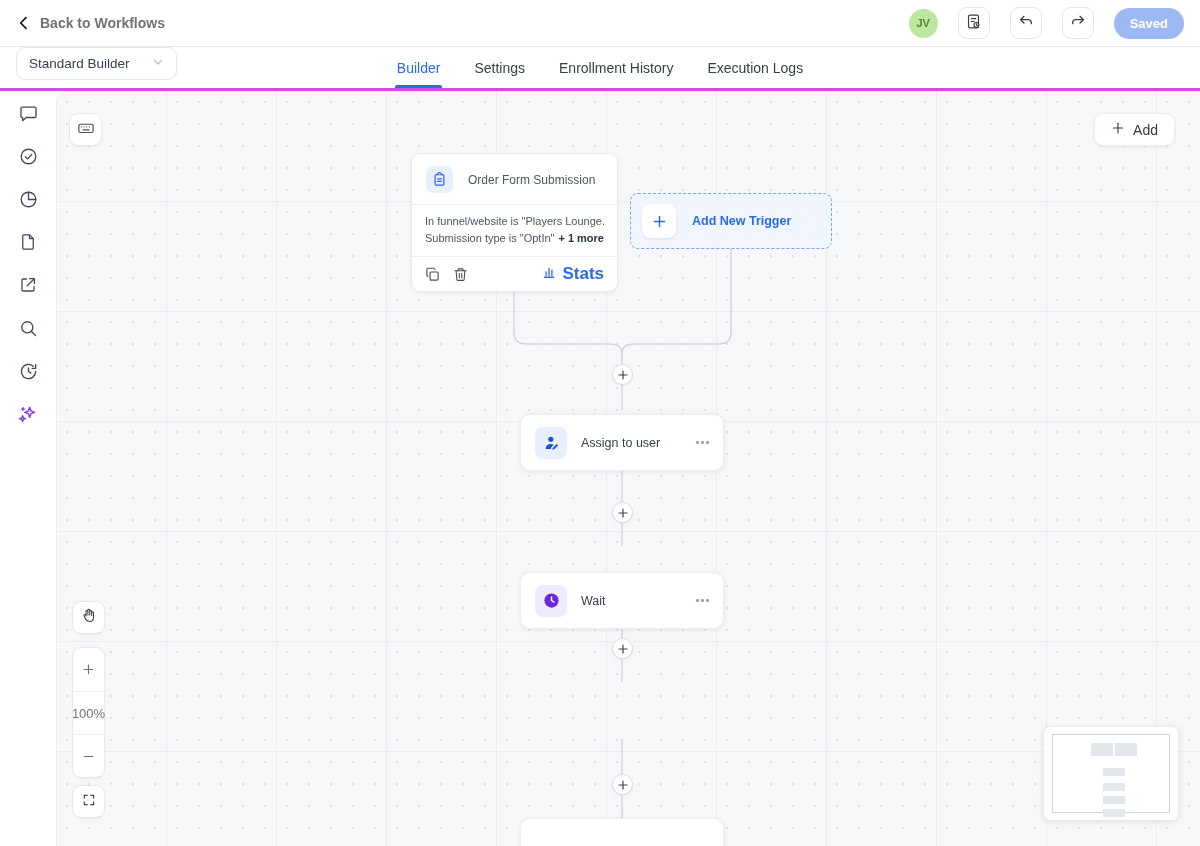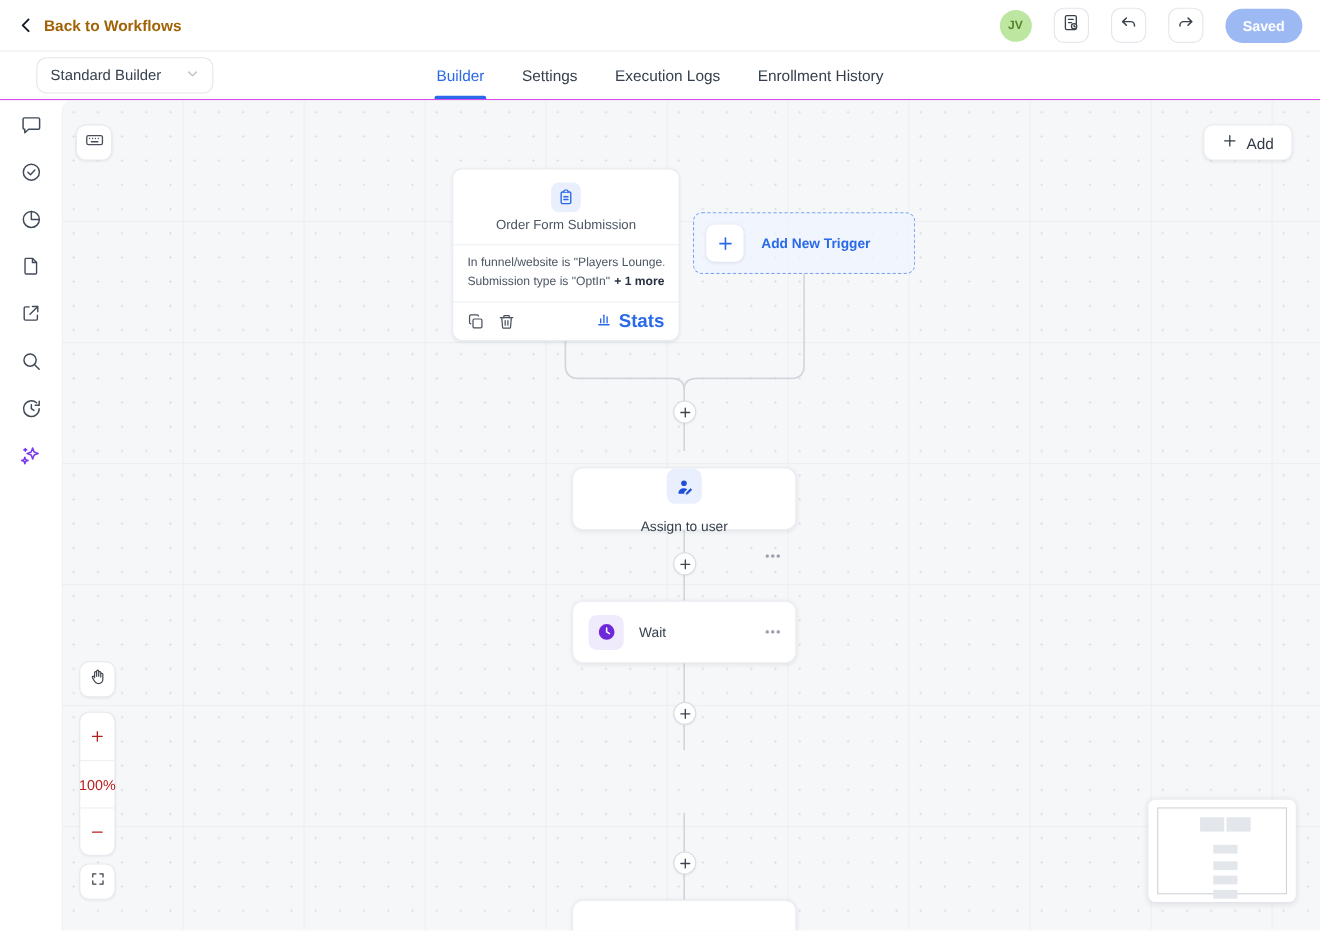--- a/index.html
+++ b/index.html
@@ -3,31 +3,31 @@
 <meta charset="utf-8">
 <style>
   * { margin:0; padding:0; box-sizing:border-box; }
   html,body { width:1200px; height:846px; overflow:hidden; }
   body { font-family:"Liberation Sans", sans-serif; background:#fff; color:#111827; }
 
   
   .topbar { height:47px; display:flex; align-items:center; background:#fff; border-bottom:1px solid #e7e9ee; position:relative; padding:0 16px; }
   .back-group { display:flex; align-items:center; gap:8px; cursor:pointer; }
   .back-group svg { display:block; }
-  .back-label { font-size:14px; font-weight:700; color:#a16207; }
+  .back-label { font-size:14px; font-weight:700; color:#737373; }
   .title-wrap { position:absolute; left:0; right:0; display:flex; justify-content:center; align-items:center; gap:10px; pointer-events:none; }
   .page-title { font-size:15px; color:#101828; }
   .title-wrap .edit-ic { pointer-events:auto; cursor:pointer; }
   .topbar-right { margin-left:auto; display:flex; align-items:center; gap:20px; }
   .avatar { width:29px; height:29px; border-radius:50%; background:#bde7a1; color:#55842d; font-size:11px; font-weight:700; display:flex; align-items:center; justify-content:center; }
   .icon-btn { width:32px; height:32px; border:1px solid #e3e6ea; border-radius:9px; background:#fff; display:flex; align-items:center; justify-content:center; cursor:pointer; color:#39404c; }
   .saved-btn { height:31px; padding:0 16px; border:none; border-radius:16px; background:#9cb9f4; color:#fff; font-size:13px; font-weight:600; cursor:default; }
 
   
-  .tabbar { height:44px; display:flex; align-items:center; background:#fff; border-bottom:1px solid #d946ef; padding:0 21px; position:relative; }
+  .tabbar { height:44px; display:flex; background:#fff; border-bottom:3px solid #d946ef; padding:0 4px; position:relative; }
   .builder-select { display:flex; align-items:center; gap:22px; height:33px; padding:0 12px; border:1px solid #e3e6ea; border-radius:9px; background:#fff; font-size:13.5px; color:#36404e; cursor:pointer; margin-left:12px; }
   .builder-select .chev { color:#b6bcc6; }
   .tabs { position:absolute; left:0; right:0; height:100%; display:flex; justify-content:center; align-items:stretch; gap:34px; pointer-events:none; }
   .tab { display:flex; align-items:center; font-size:14px; color:#36404e; font-weight:500; position:relative; cursor:pointer; pointer-events:auto; }
   .tab.active { color:#2a6ae9; }
   .tab.active:after { content:""; position:absolute; left:-2px; right:-2px; bottom:0; height:3px; background:#2a6ae9; border-radius:2px 2px 0 0; }
   .tabbar-right { margin-left:auto; display:flex; align-items:center; gap:12px; z-index:2; }
   .test-btn { height:32px; padding:0 14px; border:none; border-radius:8px; background:#eef2fe; color:#2a6ae9; font-size:14px; font-weight:600; cursor:pointer; }
   .toggle-lbl { font-size:14px; font-weight:700; color:#101828; }
   .toggle { width:36px; height:20px; border-radius:10px; background:#2a6ae9; position:relative; cursor:pointer; }
@@ -47,21 +47,21 @@
     background-size:110px 110px, 110px 110px, 22px 22px; }
 
   .kbd-btn { position:absolute; left:13px; top:22px; width:33px; height:33px; border-radius:9px; background:#fff; border:1px solid #e7e9ee; box-shadow:0 1px 2px rgba(16,24,40,.05); display:flex; align-items:center; justify-content:center; color:#49505c; cursor:pointer; }
   .add-btn { position:absolute; right:25px; top:22px; height:33px; padding:0 16px; border-radius:9px; background:#fff; border:1px solid #eceef2; box-shadow:0 1px 3px rgba(16,24,40,.08); display:flex; align-items:center; gap:8px; font-size:14px; color:#333a45; cursor:pointer; }
 
   
   .edges { position:absolute; left:0; top:0; pointer-events:none; }
 
   
   .trigger-card { position:absolute; left:355px; top:62px; width:207px; background:#fff; border:1px solid #e9ebef; border-radius:9px; box-shadow:0 1px 3px rgba(16,24,40,.07); cursor:pointer; }
-  .tc-head { display:flex; align-items:center; gap:4px; padding:12px 14px 11px;flex-direction:column; }
+  .tc-head { display:flex; align-items:center; gap:15px; padding:12px 14px 11px; }
   .tc-ic { width:27px; height:27px; border-radius:7px; background:#e9effd; display:flex; align-items:center; justify-content:center; }
   .tc-title { font-size:12px; color:#4b5563; }
   .tc-body { border-top:1px solid #eef0f3; border-bottom:1px solid #eef0f3; padding:8px 13px 9px; }
   .tc-line { font-size:11px; color:#4b5563; line-height:17px; white-space:nowrap; overflow:hidden; }
   .tc-line2 { display:flex; justify-content:space-between; align-items:center; }
   .tc-more { font-size:11px; font-weight:700; color:#273142; }
   .tc-foot { display:flex; align-items:center; padding:7px 13px; gap:13px; }
   .tc-foot .f-ic { color:#49505c; cursor:pointer; display:flex; }
   .stats { margin-left:auto; display:flex; align-items:center; gap:6px; color:#2a6ae9; font-size:17px; font-weight:600; cursor:pointer; }
 
@@ -77,21 +77,21 @@
   .node-label { font-size:12.5px; color:#36404e; }
   .node-menu { margin-left:auto; display:flex; gap:2.5px; cursor:pointer; padding:4px 0; }
   .node-menu i { width:2.6px; height:2.6px; border-radius:50%; background:#9aa1ac; }
 
   .plus-dot { position:absolute; left:556px; width:21px; height:21px; border-radius:50%; background:#fff; border:1px solid #d9dce1; box-shadow:0 1px 2px rgba(16,24,40,.06); display:flex; align-items:center; justify-content:center; color:#3c434e; cursor:pointer; }
 
   
   .ctl { position:absolute; left:16px; width:33px; background:#fff; border:1px solid #e7e9ee; border-radius:9px; box-shadow:0 1px 2px rgba(16,24,40,.05); display:flex; align-items:center; justify-content:center; color:#3c434e; cursor:pointer; }
   .hand-btn { top:510px; height:33px; }
   .zoom-group { position:absolute; left:16px; top:556px; width:33px; background:#fff; border:1px solid #e7e9ee; border-radius:9px; box-shadow:0 1px 2px rgba(16,24,40,.05); display:flex; flex-direction:column; }
-  .zoom-group > div { height:43px; display:flex; align-items:center; justify-content:center; color:#b91c1c; cursor:pointer;text-align:right; }
+  .zoom-group > div { height:43px; display:flex; align-items:center; justify-content:center; color:#737373; cursor:pointer;text-align:right; }
   .zoom-group > div + div { border-top:1px solid #eef0f3; }
   .zoom-pct { font-size:13px; color:#36404e; }
   .expand-btn { top:694px; height:33px; }
 
   
   .minimap { position:absolute; left:988px; top:636px; width:134px; height:93px; background:#fff; border-radius:6px; box-shadow:0 1px 6px rgba(16,24,40,.12); padding:7px 8px; cursor:pointer; }
   .mm-frame { width:100%; height:100%; border:1px solid #cfd4da; position:relative; }
   .mm-b { position:absolute; background:#e3e6ea; }
 
   .big { font-size:17px; line-height:1; }
@@ -146,22 +146,22 @@
     <span>Standard Builder</span>
     <span class="chev">
       <svg width="12" height="12" viewBox="0 0 24 24" fill="none" stroke="currentColor" stroke-width="2.4" stroke-linecap="round" stroke-linejoin="round">
           <polyline points="5 9 12 16 19 9"></polyline>
         </svg>
     </span>
   </div>
   <div class="tabs">
     <div class="tab active">Builder</div>
     <div class="tab">Settings</div>
+    <div class="tab">Enrollment History</div>
     <div class="tab">Execution Logs</div>
-    <div class="tab">Enrollment History</div>
   </div>
 </div>
 
 <div class="body-row">
 
   <div class="side-rail">
     <span class="rail-ic">
       <svg width="19" height="19" viewBox="0 0 24 24" fill="none" stroke="currentColor" stroke-width="1.7" stroke-linejoin="round">
           <path d="M4 4h16a1.5 1.5 0 0 1 1.5 1.5v10A1.5 1.5 0 0 1 20 17H9l-4.5 4v-4H4a1.5 1.5 0 0 1-1.5-1.5v-10A1.5 1.5 0 0 1 4 4z"></path>
         </svg>
@@ -309,21 +309,21 @@
       <span class="ant-label">Add New Trigger</span>
     </div>
 
     <div class="plus-dot" style="top:273px;">
       <svg width="12" height="12" viewBox="0 0 24 24" fill="none" stroke="currentColor" stroke-width="2.4" stroke-linecap="round">
           <line x1="12" y1="4" x2="12" y2="20"></line>
           <line x1="4" y1="12" x2="20" y2="12"></line>
         </svg>
     </div>
 
-    <div class="node" style="top:334px;flex-direction:column;">
+    <div class="node" style="top:323px;">
       <span class="node-ic">
         <svg width="17" height="17" viewBox="0 0 24 24" fill="#1d4fd7">
             <circle cx="11" cy="7.5" r="3.6"></circle>
             <path d="M4 20c0-3.6 3.1-6 7-6 1.6 0 3.1.4 4.3 1.1l-3.6 3.6-.5 2.3H4z"></path>
             <path d="M14.2 19.6l5.2-5.2 1.6 1.6-5.2 5.2-2.1.5z" stroke="#1d4fd7" stroke-width=".8" fill="#1d4fd7"></path>
           </svg>
       </span>
       <span class="node-label">Assign to user</span>
       <span class="node-menu">
           <i></i>
@@ -332,21 +332,21 @@
         </span>
     </div>
 
     <div class="plus-dot" style="top:411px;">
       <svg width="12" height="12" viewBox="0 0 24 24" fill="none" stroke="currentColor" stroke-width="2.4" stroke-linecap="round">
           <line x1="12" y1="4" x2="12" y2="20"></line>
           <line x1="4" y1="12" x2="20" y2="12"></line>
         </svg>
     </div>
 
-    <div class="node" style="top:455px;">
+    <div class="node" style="top:481px;">
       <span class="node-ic purple">
         <svg width="19" height="19" viewBox="0 0 24 24">
             <circle cx="12" cy="12" r="9" fill="#6d28d9"></circle>
             <polyline points="12 7.5 12 12 15.2 14" fill="none" stroke="#fff" stroke-width="1.8" stroke-linecap="round" stroke-linejoin="round"></polyline>
           </svg>
       </span>
       <span class="node-label">Wait</span>
       <span class="node-menu">
           <i></i>
           <i></i>

